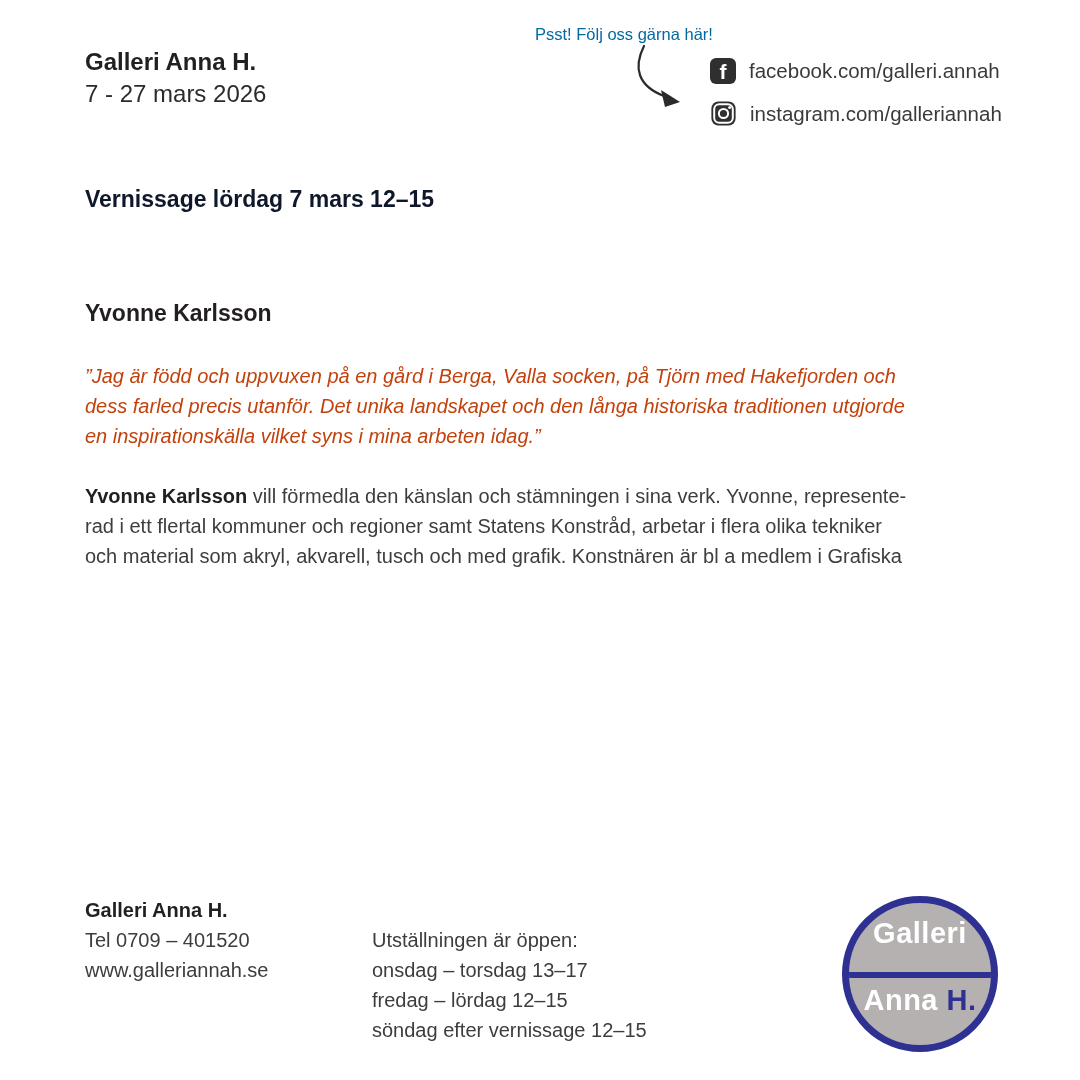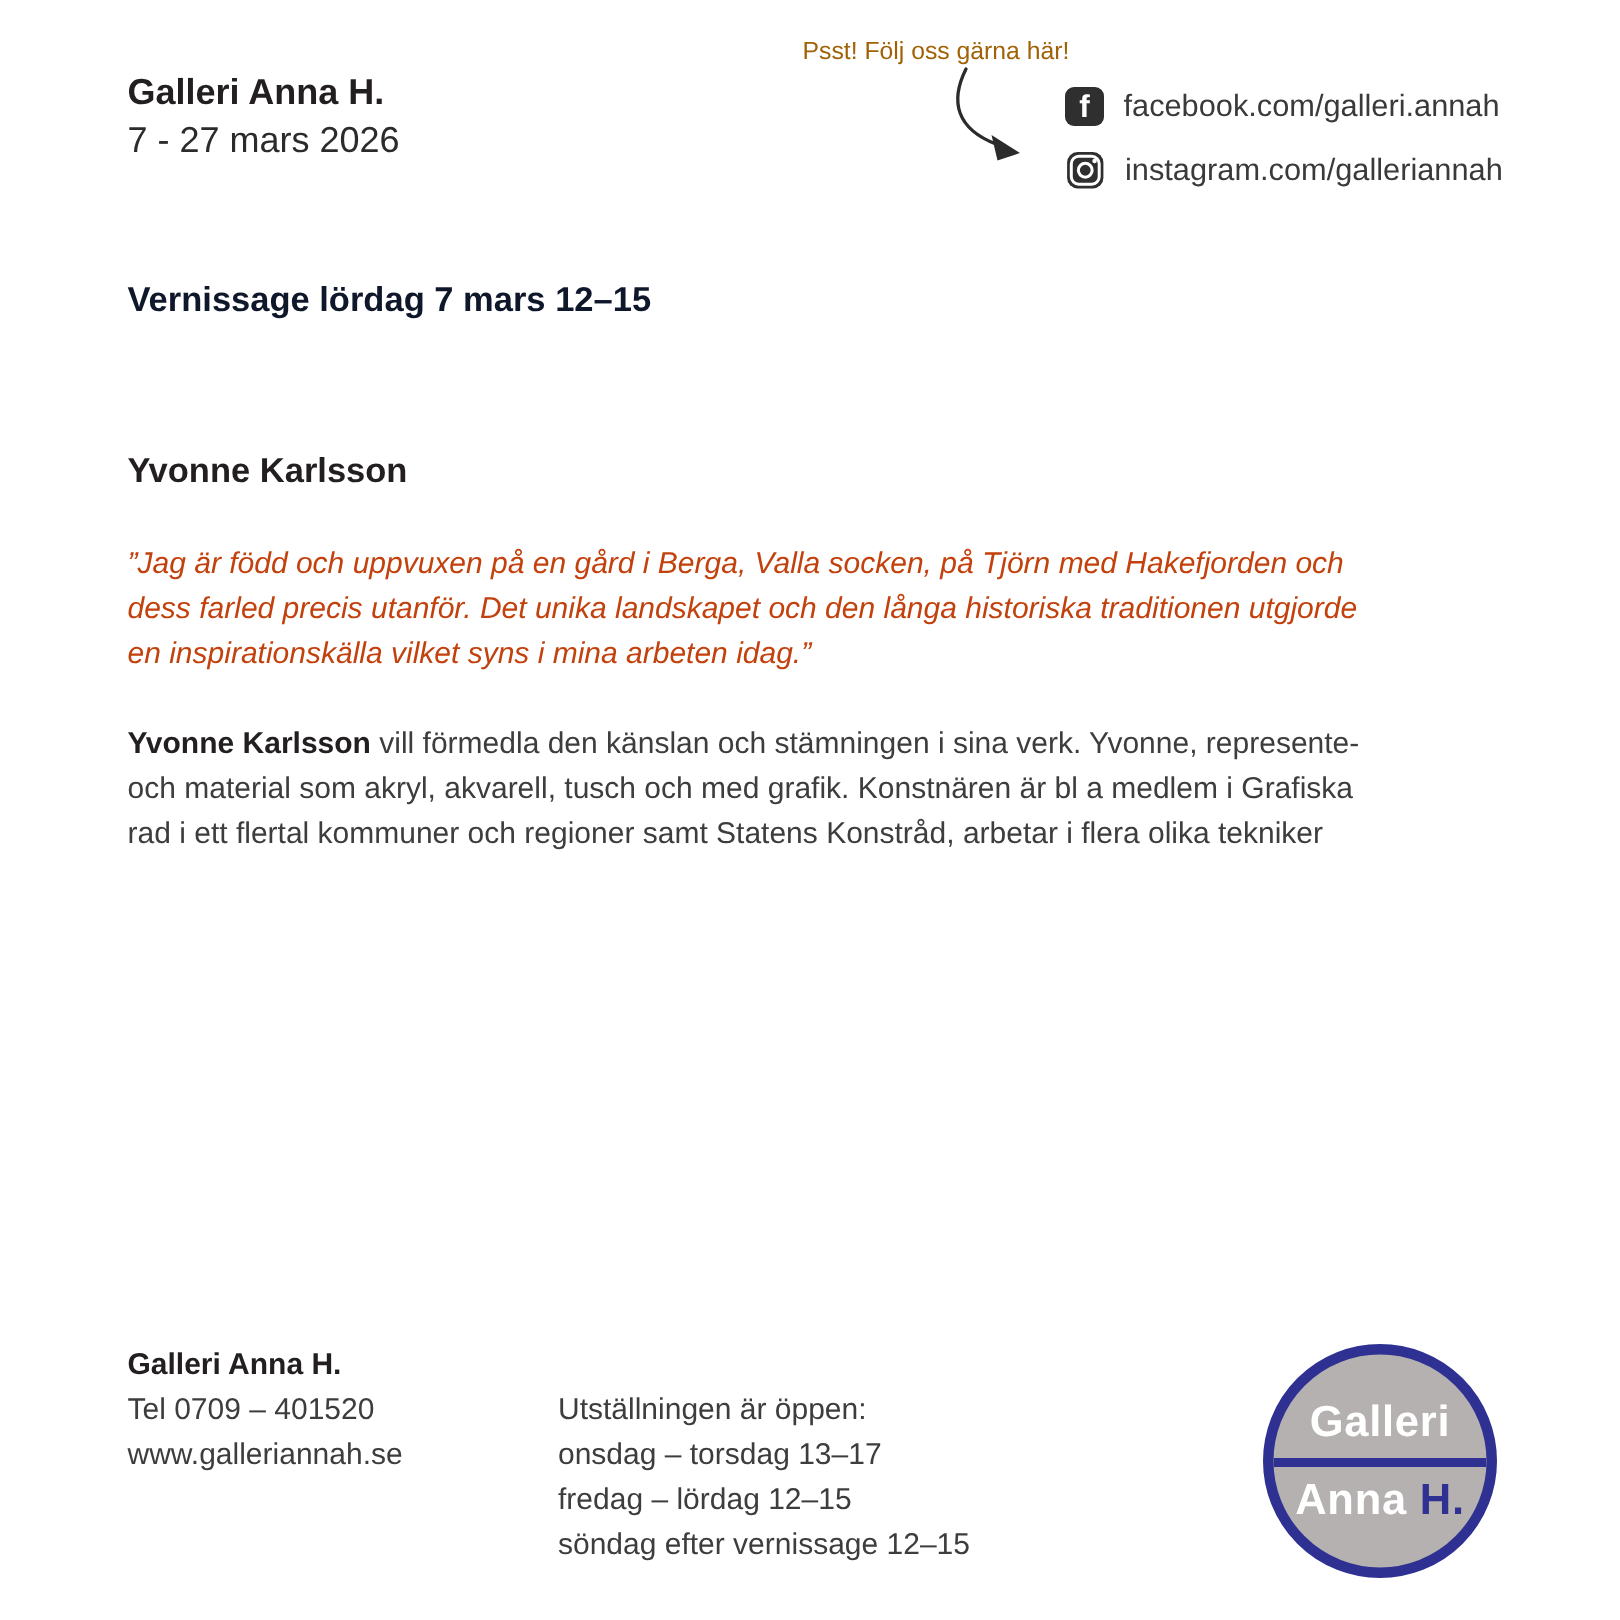--- a/index.html
+++ b/index.html
@@ -12,21 +12,21 @@
     font-family: "Liberation Sans", sans-serif;
     color: #3d3d3d;
     overflow: hidden;
   }
 
   
   .brand { position: absolute; left: 85px; top: 46px; }
   .brand-name { font-size: 24px; font-weight: 700; color: #231f20; line-height: 32px; }
   .brand-dates { font-size: 24px; font-weight: 400; color: #2b2b2b; line-height: 32px; }
 
-  .psst { position: absolute; left: 535px; top: 25px; font-size: 16.5px; color: #a16207; }
+  .psst { position: absolute; left: 535px; top: 25px; font-size: 16.5px; color: #0369a1; }
 
   .arrow-svg { position: absolute; left: 618px; top: 44px; }
 
   .social { position: absolute; left: 710px; top: 57px; }
   .social-row { display: flex; align-items: center; height: 27px; margin-bottom: 16px; }
   .social-label { font-size: 20.5px; color: #3a3a3a; margin-left: 13px; white-space: nowrap; }
   .fb-icon {
     width: 26px; height: 26px; background: #2f2f2f; border-radius: 6px;
     color: #ffffff; font-weight: 700; font-size: 21px;
     display: flex; align-items: flex-end; justify-content: center;
@@ -55,21 +55,21 @@
 
   .logo {
     position: absolute; left: 842px; top: 896px;
     width: 156px; height: 156px; border-radius: 50%;
     background: #b6b1b1; border: 7px solid #2e3192;
     overflow: hidden;
     display: flex; flex-direction: column;
     font-weight: 700;
   }
   .logo-half { flex: 1; display: flex; justify-content: center; }
-  .logo-top { align-items: flex-end; padding-bottom: 7px; }
+  .logo-top { align-items: center; padding-bottom: 7px; }
   .logo-bottom { align-items: flex-start; padding-top: 6px; }
   .logo-divider { height: 6px; background: #2e3192; flex: none; }
   .logo-text { font-size: 29px; color: #ffffff; letter-spacing: 0.5px; white-space: pre; }
   .logo-h-blue { color: #2e3192; }
 </style>
 </head>
 <body>
 
 <div class="page">
 
@@ -106,22 +106,22 @@
   <div class="artist-name">Yvonne Karlsson</div>
 
   <div class="quote">
     <div>”Jag är född och uppvuxen på en gård i Berga, Valla socken, på Tjörn med Hakefjorden och</div>
     <div>dess farled precis utanför. Det unika landskapet och den långa historiska traditionen utgjorde</div>
     <div>en inspirationskälla vilket syns i mina arbeten idag.”</div>
   </div>
 
   <div class="bio">
     <div><b>Yvonne Karlsson</b> <span>vill förmedla den känslan och stämningen i sina verk. Yvonne, represente-</span></div>
+    <div>rad i ett flertal kommuner och regioner samt Statens Konstråd, arbetar i flera olika tekniker</div>
     <div>och material som akryl, akvarell, tusch och med grafik. Konstnären är bl a medlem i Grafiska</div>
-    <div>rad i ett flertal kommuner och regioner samt Statens Konstråd, arbetar i flera olika tekniker</div>
   </div>
 
   <div class="address">
     <div class="address-heading">Galleri Anna H.</div>
     <div>Tel 0709 – 401520</div>
     <div>www.galleriannah.se</div>
   </div>
 
   <div class="hours">
     <div>Utställningen är öppen:</div>

